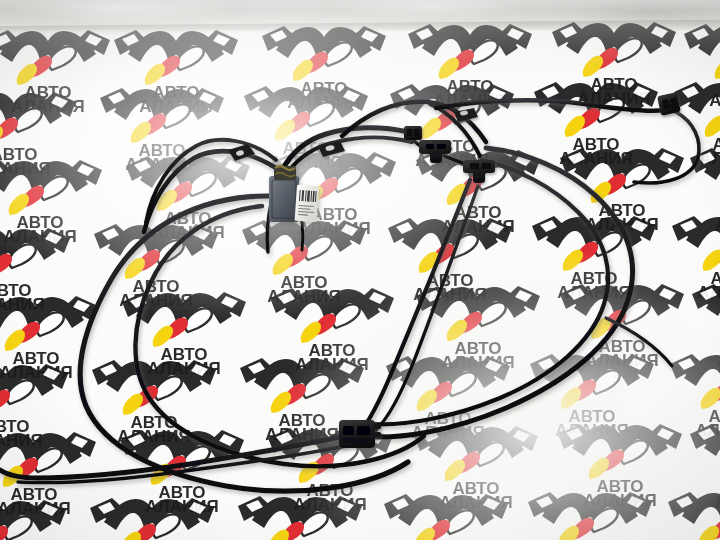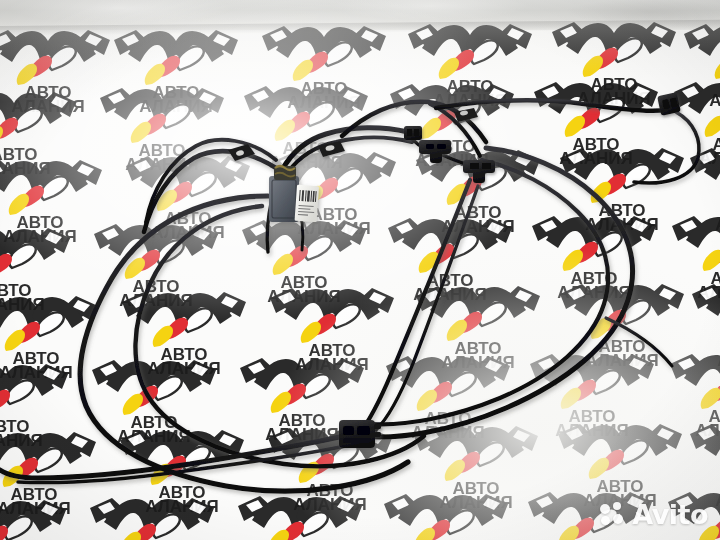--- a/index.html
+++ b/index.html
@@ -1133,23 +1133,14 @@
       </g>
       <g filter="url(#tinysh)">
         <path d="M454 112 l20 -4 l4 9 l-20 5 z" fill="#1c1c1e"></path>
         <ellipse cx="464" cy="113" rx="4" ry="2.4" fill="#f3f3f0" opacity=".8" transform="rotate(-10 464 113)"></ellipse>
       </g>
     </svg>
   </div>
 
   <div class="vignette"></div>
 
-  <div class="avito">
-    <div class="dots">
-      <i></i>
-        <i></i>
-        <i></i>
-        <i></i>
-    </div>
-    <div class="word">Avito</div>
-  </div>
 
 </div>
 
 </body></html>

